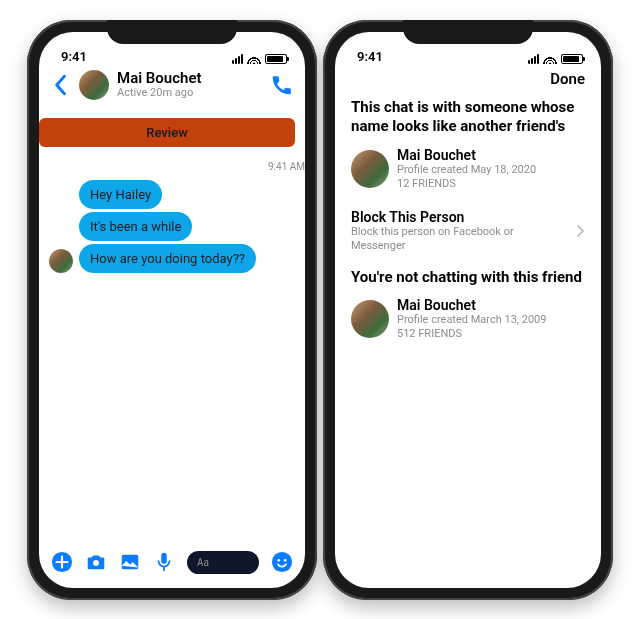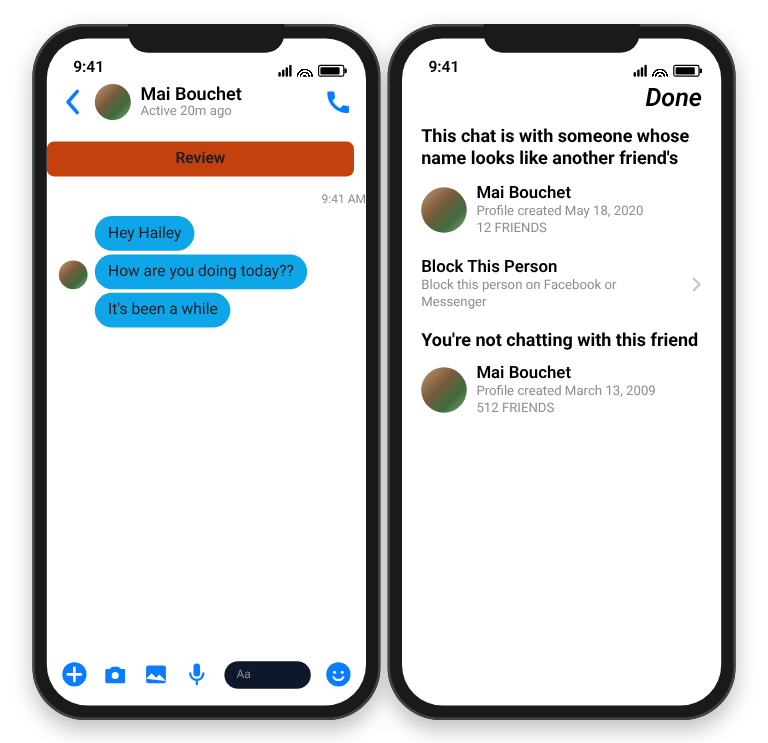--- a/index.html
+++ b/index.html
@@ -125,21 +125,21 @@
     padding: 8px 12px 14px 12px;
   }
   .ic { color: #0a7cff; display:flex; }
   .ic svg { width: 22px; height: 22px; }
   .txt-in {
     flex: 1; background: #0f172a; border-radius: 16px;
     padding: 6px 10px; font-size: 10px; color: #8a8d91;
   }
   
   .done-bar { display:flex; justify-content:flex-end; padding: 4px 16px 10px 16px;}
-  .done { font-size: 21px; font-weight:600;font-style:italic; }
+  .done { font-size: 15px; font-weight:600; }
   .pad { padding: 0 16px; }
   .sect-title { font-size: 15px; font-weight: 700; line-height:1.3; margin-bottom: 10px; }
   .person { display:flex; gap: 8px; align-items:center; margin-bottom: 10px;}
   .p-name { font-size: 14px; font-weight: 600; }
   .p-sub { font-size: 11px; color: #8a8d91; line-height:1.3;}
   .block-row {
     display:flex; align-items:center; justify-content:flex-end;
     padding: 8px 16px 14px 16px;
     gap: 29px;
   }
@@ -189,26 +189,26 @@
     <div class="review-btn">Review</div>
 
     <div class="timestamp">9:41 AM</div>
 
     <div class="msgs">
       <div class="msg-row">
         <div class="spacer-av"></div>
         <div class="bubble">Hey Hailey</div>
       </div>
       <div class="msg-row">
+        <div class="spacer-av"></div>
+        <div class="bubble">It's been a while</div>
+      </div>
+      <div class="msg-row">
         <div class="avatar sm"></div>
         <div class="bubble">How are you doing today??</div>
-      </div>
-      <div class="msg-row">
-        <div class="spacer-av"></div>
-        <div class="bubble">It's been a while</div>
       </div>
     </div>
 
     <div class="composer">
       <span class="ic">
         <svg viewBox="0 0 24 24" fill="#0a7cff">
             <circle cx="12" cy="12" r="11"></circle>
             <path d="M12 6v12M6 12h12" stroke="#fff" stroke-width="2.4" stroke-linecap="round"></path>
           </svg>
       </span>

